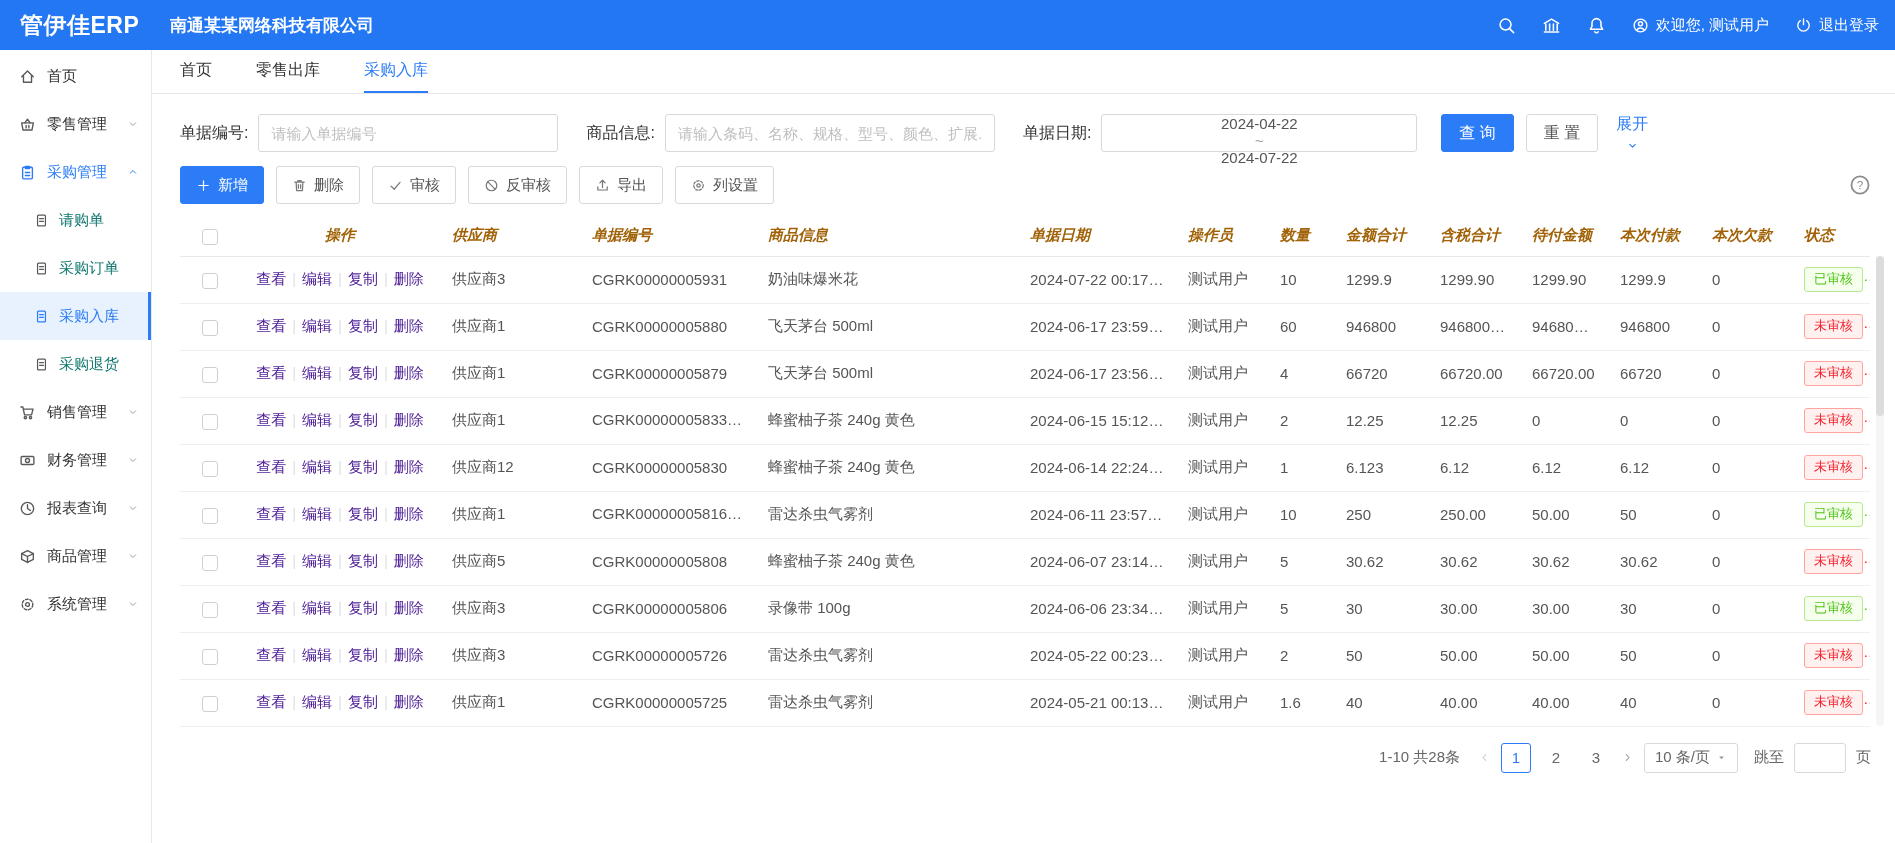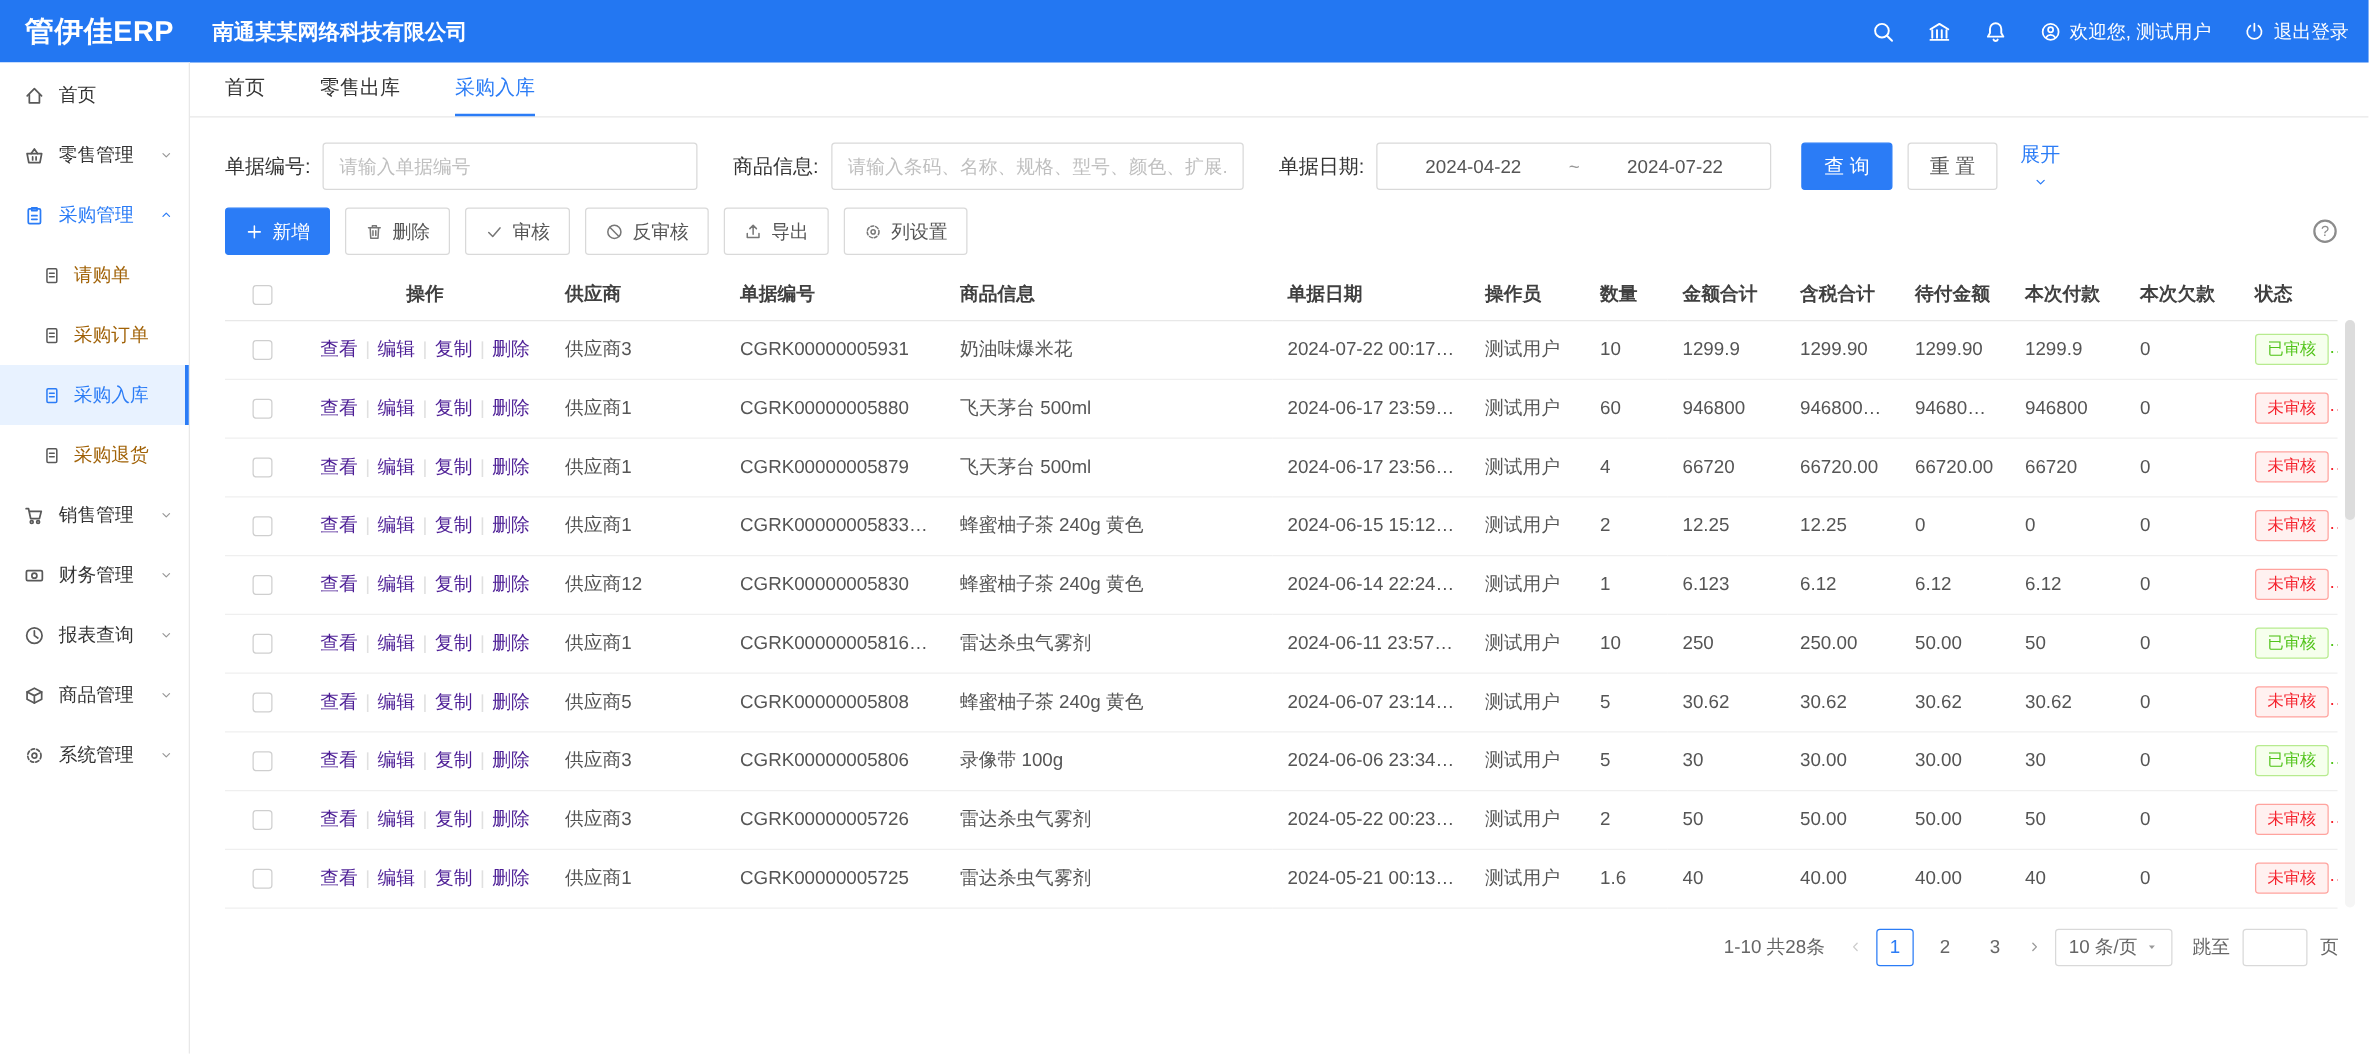--- a/index.html
+++ b/index.html
@@ -15,60 +15,60 @@
   .hicon-sm { width: 17px; height: 17px; display: inline-flex; color: #fff; }
   .hgroup { display: flex; align-items: center; gap: 7px; cursor: pointer; }
 
   
   .layout { display: flex; height: 793px; }
   .sidebar { width: 152px; flex-shrink: 0; border-right: 1px solid #e8e8e8; background: #fff; padding-top: 2px; }
   .menu-item { height: 48px; display: flex; align-items: center; padding: 0 12px 0 19px; gap: 11px; font-size: 15px; color: #333; cursor: pointer; }
   .menu-item .micon { width: 17px; height: 17px; color: #595959; flex-shrink: 0; display: inline-flex; }
   .menu-item .chev { margin-left: auto; width: 12px; height: 12px; color: #999; display: inline-flex; }
   .menu-item.parent-active, .menu-item.parent-active .micon, .menu-item.parent-active .chev { color: #2b7cf6; }
-  .submenu-item { height: 48px; display: flex; align-items: center; padding-left: 34px; gap: 10px; font-size: 15px; color: #a16207; cursor: pointer; border-right: 3px solid transparent; }
+  .submenu-item { height: 48px; display: flex; align-items: center; padding-left: 34px; gap: 10px; font-size: 15px; color: #0f766e; cursor: pointer; border-right: 3px solid transparent; }
   .submenu-item .micon { width: 15px; height: 15px; color: #595959; display: inline-flex; }
   .submenu-item.active { background: #e8f2ff; color: #2b7cf6; border-right-color: #2b7cf6; }
   .submenu-item.active .micon { color: #2b7cf6; }
 
   .main { flex: 1; display: flex; flex-direction: column; overflow: hidden; }
 
   
   .tabbar { height: 44px; border-bottom: 1px solid #e8e8e8; display: flex; align-items: stretch; padding-left: 28px; gap: 44px; flex-shrink: 0; }
   .tab { display: flex; align-items: center; font-size: 16px; color: #333; cursor: pointer; border-bottom: 2px solid transparent; }
   .tab.active { color: #2b7cf6; border-bottom-color: #2b7cf6; }
 
   
   .filterbar { display: flex; align-items: center; margin: 20px 24px 0 28px; font-size: 16px; color: #333; flex-shrink: 0; }
   .filterbar label { margin-right: 10px; white-space: nowrap; }
   .inp { height: 38px; border: 1px solid #d9d9d9; border-radius: 3px; padding: 0 12px; font-size: 15px; color: #333; outline: none; font-family: inherit; }
   .inp::placeholder { color: #bfbfbf; }
   .w1 { width: 300px; margin-right: 28px; }
   .w2 { width: 330px; margin-right: 28px; }
-  .daterange { width: 316px; height: 38px; border: 1px solid #d9d9d9; border-radius: 3px; display: flex; align-items: center; font-size: 15px; color: #555; cursor: pointer; }
+  .daterange { width: 316px; height: 38px; border: 1px solid #d9d9d9; border-radius: 3px; display: flex; align-items: center; font-size: 15px; color: #555; cursor: pointer; flex-direction: column; }
   .daterange .d { flex: 1; text-align: center; }
   .daterange .sep { color: #999; }
   .btn { height: 38px; padding: 0 17px; border: 1px solid #d9d9d9; background: #fff; border-radius: 3px; font-size: 16px; color: #555; cursor: pointer; font-family: inherit; }
   .btn.primary { background: #2b7cf6; border-color: #2b7cf6; color: #fff; margin-left: 24px; }
   .btn.plain { margin-left: 12px; }
   .expand { color: #2b7cf6; display: inline-flex; align-items: center; gap: 4px; font-size: 16px; cursor: pointer; margin-left: 18px; flex-direction: column; }
   .expand .chev { width: 13px; height: 13px; display: inline-flex; }
 
   
   .toolbar { display: flex; align-items: center; margin: 14px 24px 0 28px; gap: 12px; flex-shrink: 0; }
   .tbtn { height: 38px; display: inline-flex; align-items: center; gap: 7px; padding: 0 15px; background: #fff; border: 1px solid #d9d9d9; border-radius: 3px; font-size: 15px; color: #555; cursor: pointer; font-family: inherit; }
   .tbtn .bicon { width: 15px; height: 15px; color: #777; display: inline-flex; }
   .tbtn.primary { background: #2b7cf6; border-color: #2b7cf6; color: #fff; }
   .tbtn.primary .bicon { color: #fff; }
   .help { margin-left: auto; width: 22px; height: 22px; color: #8c8c8c; cursor: pointer; display: inline-flex; }
 
   
   .table-wrap { margin: 12px 24px 0 28px; position: relative; width: 1690px; }
   table { border-collapse: collapse; table-layout: fixed; width: 1690px; font-size: 15px; }
-  thead th { height: 40px; font-weight: 700; color: #404040; text-align: left; padding: 0 12px; border-bottom: 1px solid #e8e8e8; white-space: nowrap; overflow: hidden; }
+  thead th { height: 40px; font-weight: 700; color: #a16207; text-align: left; padding: 0 12px; border-bottom: 1px solid #e8e8e8; white-space: nowrap; overflow: hidden; font-style: italic; }
   tbody td { height: 47px; color: #555; padding: 0 12px; border-bottom: 1px solid #efefef; white-space: nowrap; overflow: hidden; text-overflow: ellipsis; }
   th.c-check, td.c-check { text-align: center; padding: 0; }
   th.c-actions, td.c-actions { text-align: center; }
   .cb { display: inline-block; width: 16px; height: 16px; border: 1px solid #cfcfcf; border-radius: 3px; background: #fff; vertical-align: middle; cursor: pointer; }
   .alink { color: #4c1d95; cursor: pointer; text-decoration: none; }
   .asep { color: #e0e0e0; margin: 0 6px; }
   .tag { display: inline-block; font-size: 13px; padding: 3px 9px; border-radius: 3px; border: 1px solid; line-height: 1.25; }
   .tag.ok { color: #52c41a; background: #f6ffed; border-color: #b7eb8f; }
   .tag.no { color: #f5222d; background: #fff1f0; border-color: #ffa39e; }
   .vscroll { position: absolute; right: -14px; top: 40px; height: 470px; width: 8px; background: #f5f5f5; border-radius: 4px; }

